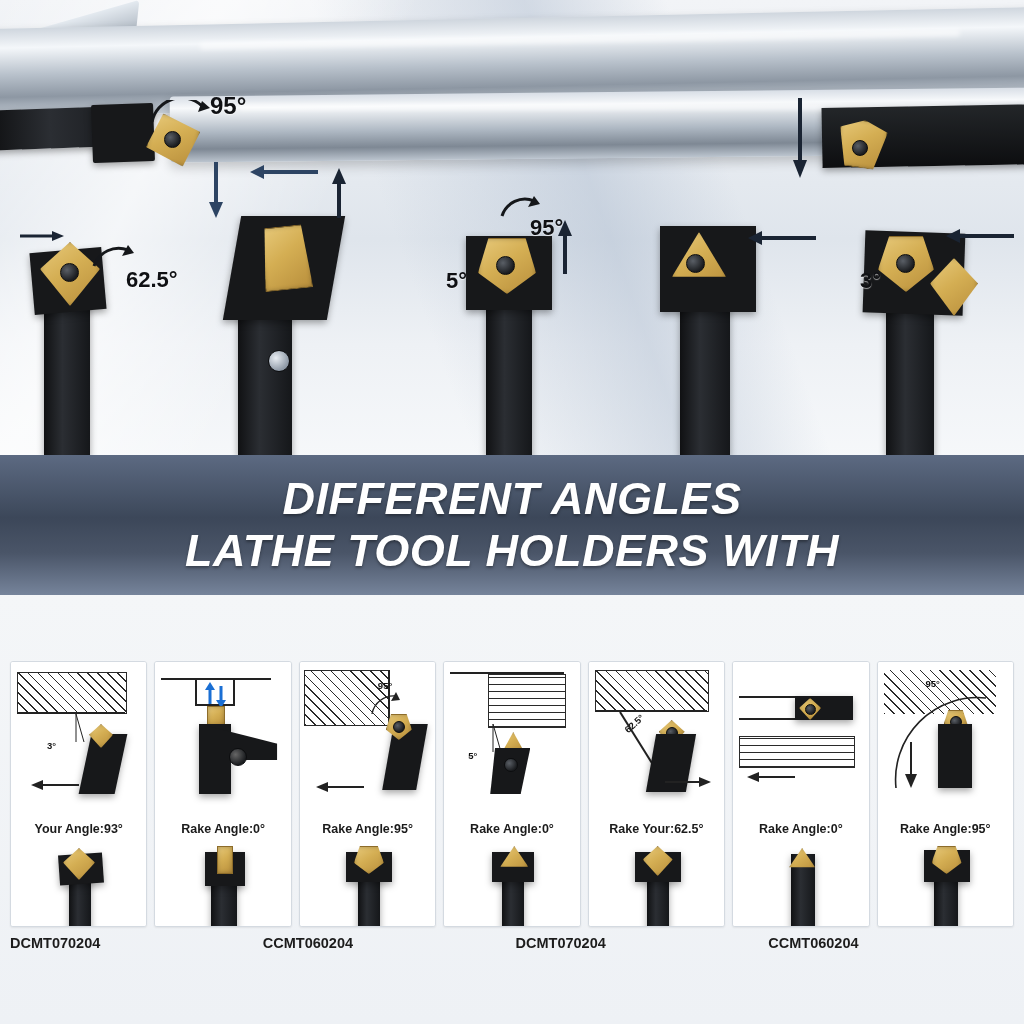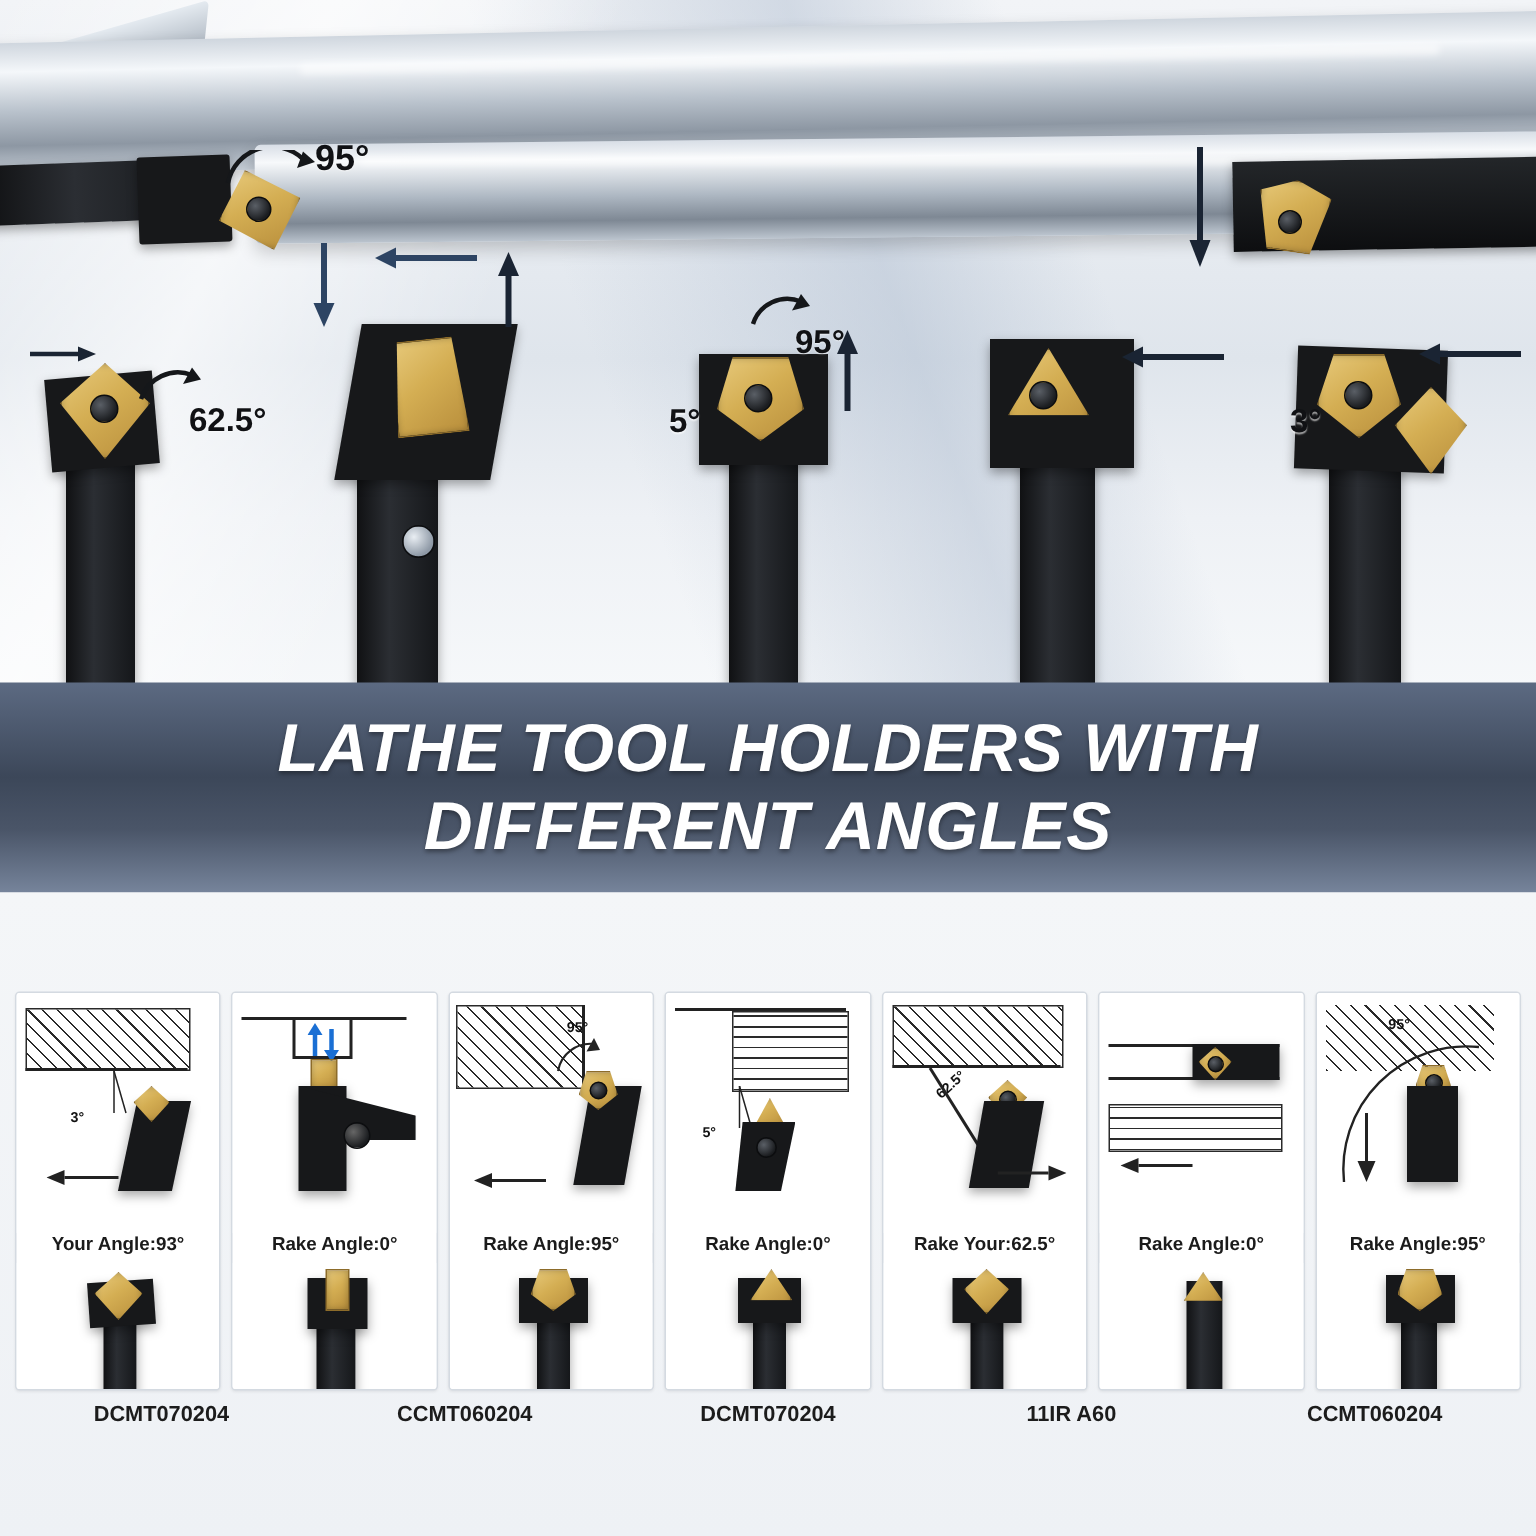--- a/index.html
+++ b/index.html
@@ -117,21 +117,21 @@
   }
   .card-bottom{
     position:absolute;left:0;right:0;top:180px;bottom:0;
     background:#fff;
   }
   .labels{
     position:absolute;left:10px;top:340px;width:1004px;height:40px;
     display:flex;gap:7px;
   }
   .label-cell{
-    flex:1;text-align:center;font-size:14.5px;color:#1c1c1c;font-weight:bold;
+    flex:1;text-align:left;font-size:14.5px;color:#1c1c1c;font-weight:bold;
     font-family:"Liberation Sans", sans-serif;
   }
   .mini-ang{
     position:absolute;font-size:9.5px;font-weight:bold;color:#111;
     font-family:"Liberation Sans", sans-serif;white-space:nowrap;
   }
 </style>
 </head>
 <body>
 
@@ -227,22 +227,22 @@
     <div class="insert" style="left:930px;top:258px;width:46px;height:56px;clip-path:polygon(50% 0,100% 44%,50% 100%,0 44%);"></div>
     <div class="angle-label" style="left:860px;top:268px;font-size:22px;">3°</div>
     <svg class="arrow" style="left:946px;top:226px;" width="70" height="20">
       <line x1="68" y1="10" x2="14" y2="10" stroke="#1a2433" stroke-width="4"></line>
       <polygon points="0,10 14,3 14,17" fill="#1a2433"></polygon>
     </svg>
   </div>
 
   <div class="banner">
     <div class="banner-inner">
+      <div>DIFFERENT ANGLES</div>
       <div>LATHE TOOL HOLDERS WITH</div>
-      <div>DIFFERENT ANGLES</div>
     </div>
   </div>
 
   <div class="bottom">
 
     <div class="cards">
 
       <div class="card">
         <div class="card-top">
           <div class="hatch" style="left:6px;top:10px;width:108px;height:40px;"></div>
@@ -402,17 +402,16 @@
           <div class="insert" style="position:absolute;left:54px;top:4px;width:28px;height:26px;clip-path:polygon(20% 0,80% 0,100% 60%,50% 100%,0 60%);"></div>
         </div>
       </div>
 
     </div>
 
     <div class="labels">
       <div class="label-cell">DCMT070204</div>
       <div class="label-cell">CCMT060204</div>
       <div class="label-cell">DCMT070204</div>
-      <div class="label-cell">11IR A60</div>
       <div class="label-cell">CCMT060204</div>
     </div>
   </div>
 </div>
 
 </body></html>

